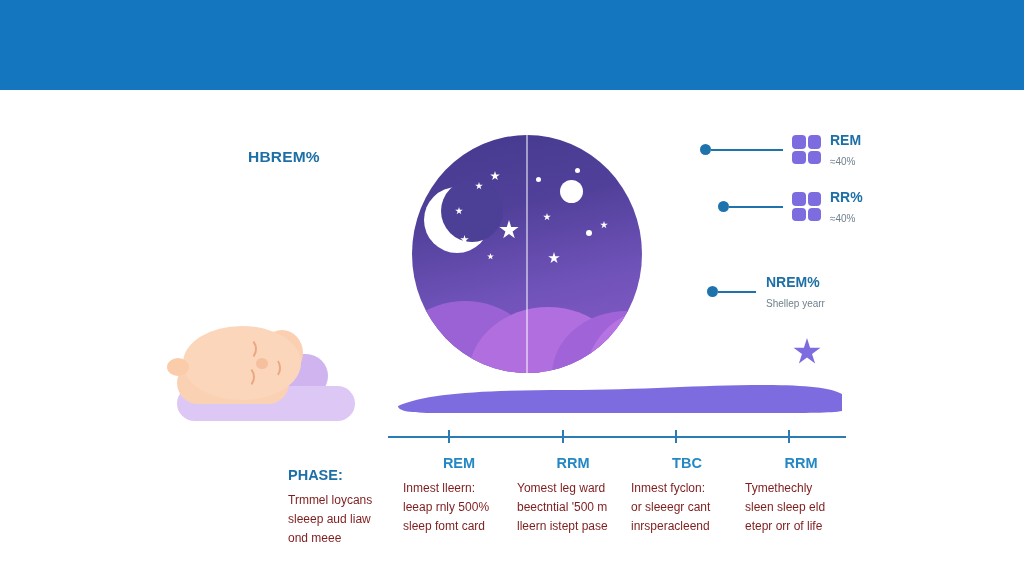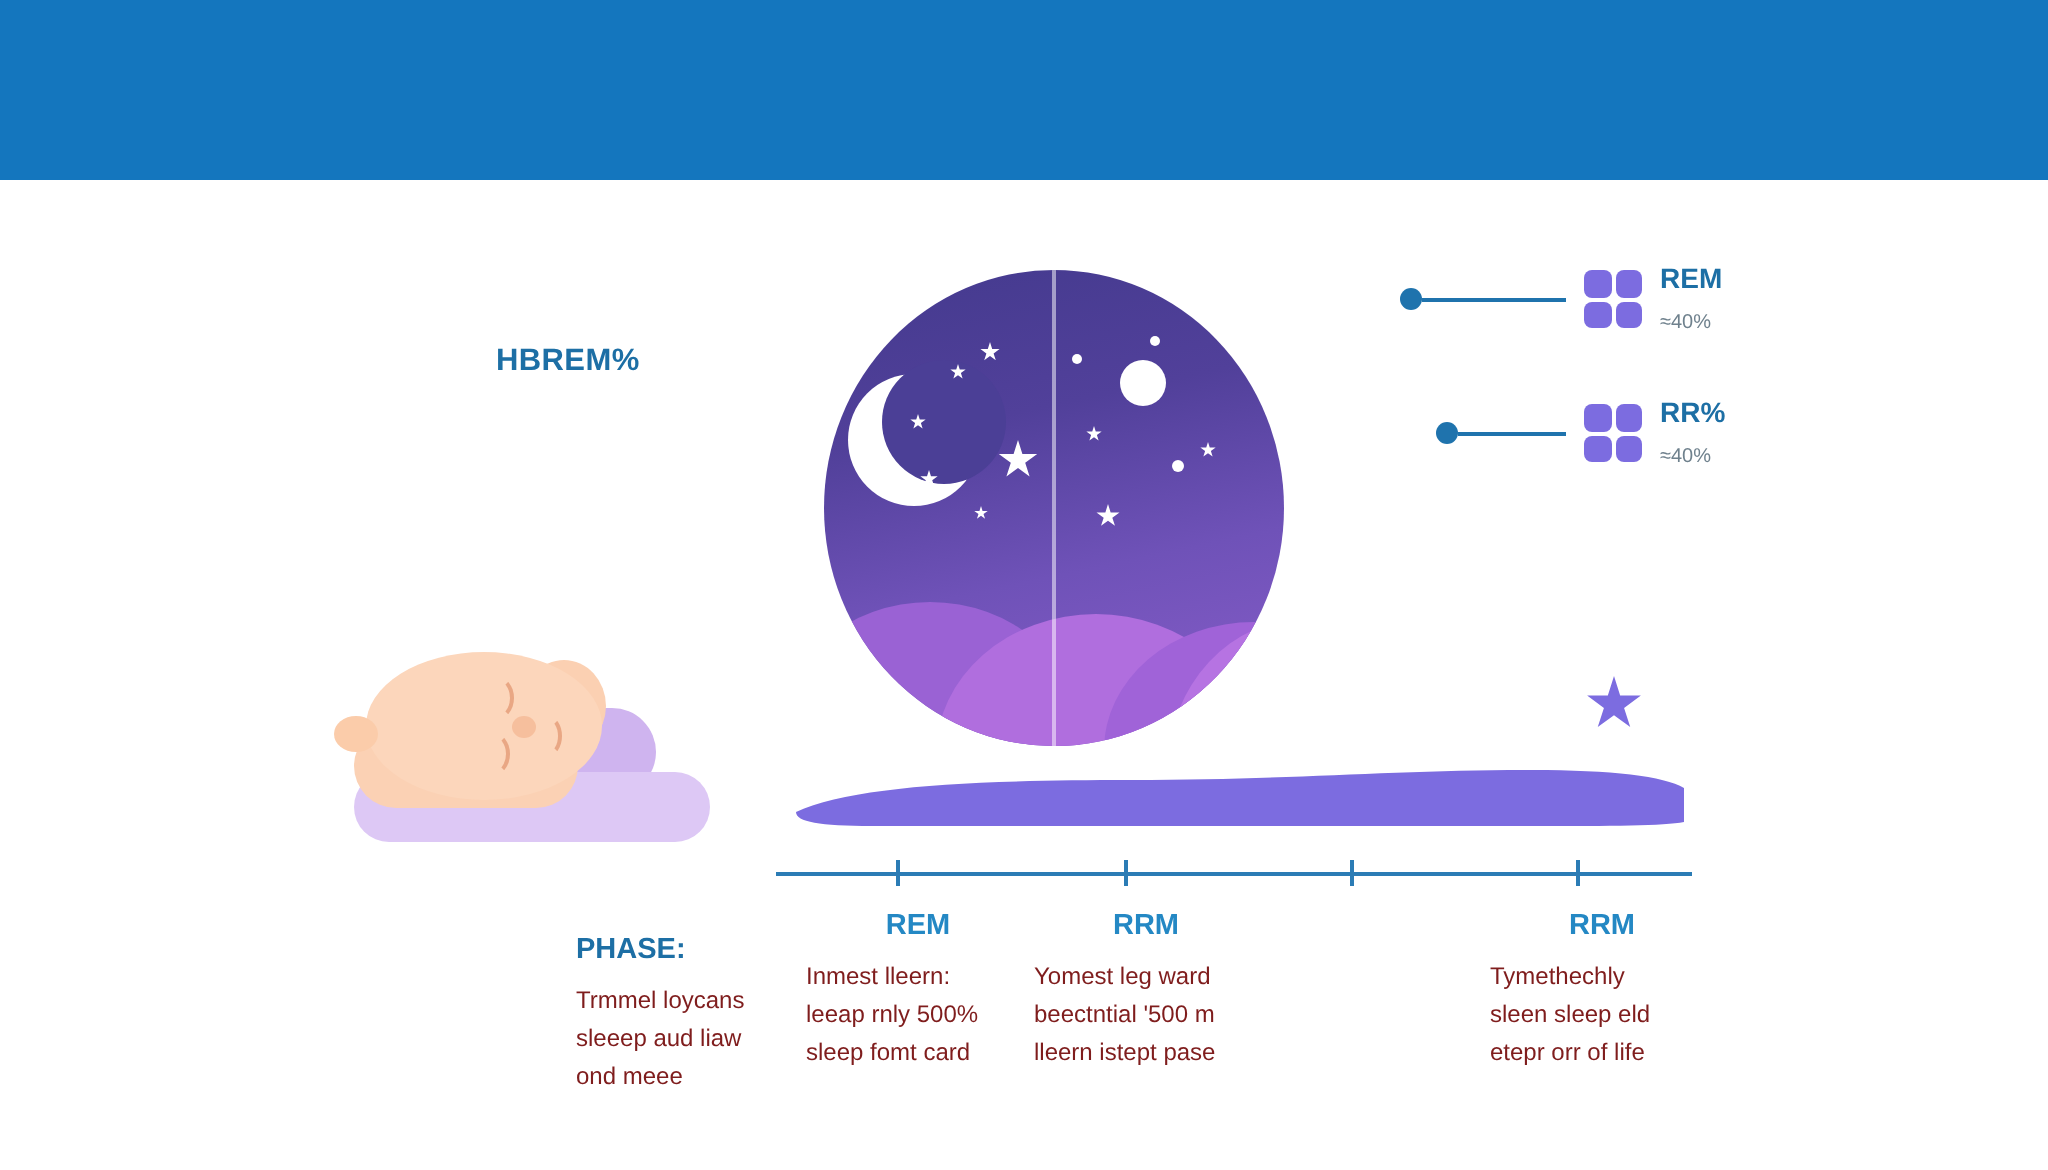--- a/index.html
+++ b/index.html
@@ -42,21 +42,20 @@
     letter-spacing: 0.3px;
     white-space: nowrap;
   }
 
   
   .left-block {
     position: absolute;
     left: 248px;
     top: 148px;
     width: 180px;
-    margin-top: 24px;
   }
   .left-block .lb-title {
     color: #1d6fa5;
     font-size: 15.5px;
     font-weight: bold;
     letter-spacing: 0.2px;
     margin: 0 0 6px 0;
   }
   .left-block .lb-sub {
     color: #7c8c96;
@@ -387,35 +386,43 @@
         <i></i>
         <i></i>
         <i></i>
       </span>
     <span class="legend-text">
       <span class="lt-title">REM</span><br>
       <span class="lt-sub">≈40%</span>
     </span>
   </div>
 
-  <div class="legend-item" style="left:718px; top:197px;">
+  <div class="legend-item" style="left:718px; top:187px;">
     <span class="legend-dot"></span>
     <span class="legend-line" style="width:54px;"></span>
     <span class="legend-icon">
         <i></i>
         <i></i>
         <i></i>
         <i></i>
       </span>
     <span class="legend-text">
       <span class="lt-title">RR%</span><br>
       <span class="lt-sub">≈40%</span>
     </span>
   </div>
 
+  <div class="legend-item no-icon" style="left:707px; top:272px;">
+    <span class="legend-dot"></span>
+    <span class="legend-line" style="width:38px;"></span>
+    <span class="legend-text">
+      <span class="lt-title">NREM%</span><br>
+      <span class="lt-sub">Shellep yearr</span>
+    </span>
+  </div>
 
   <div class="accent-star"></div>
 
   <div class="wave-band">
     <svg viewBox="0 0 448 30" preserveAspectRatio="none" aria-hidden="true">
       <path d="M2,22 C30,9 90,6 170,6 C250,6 300,1 370,1 C410,1 436,4 446,10 L446,27 C436,29 410,29 370,29 L40,29 C14,29 2,27 2,22 Z" fill="#7c6ce0"></path>
     </svg>
   </div>
 
   <div class="axis-line"></div>
@@ -438,20 +445,26 @@
     <span class="pc-line">sleep fomt card</span>
   </div>
 
   <div class="phase-col" style="left:517px;">
     <div class="pc-title" style="text-align:center;">RRM</div>
     <span class="pc-line">Yomest leg ward</span>
     <span class="pc-line">beectntial '500 m</span>
     <span class="pc-line">lleern istept pase</span>
   </div>
 
+  <div class="phase-col" style="left:631px;">
+    <div class="pc-title" style="text-align:center;">TBC</div>
+    <span class="pc-line">Inmest fyclon:</span>
+    <span class="pc-line">or sleeegr cant</span>
+    <span class="pc-line">inrsperacleend</span>
+  </div>
 
   <div class="phase-col" style="left:745px;">
     <div class="pc-title" style="text-align:center;">RRM</div>
     <span class="pc-line">Tymethechly</span>
     <span class="pc-line">sleen sleep eld</span>
     <span class="pc-line">etepr orr of life</span>
   </div>
 
 </div>
 

